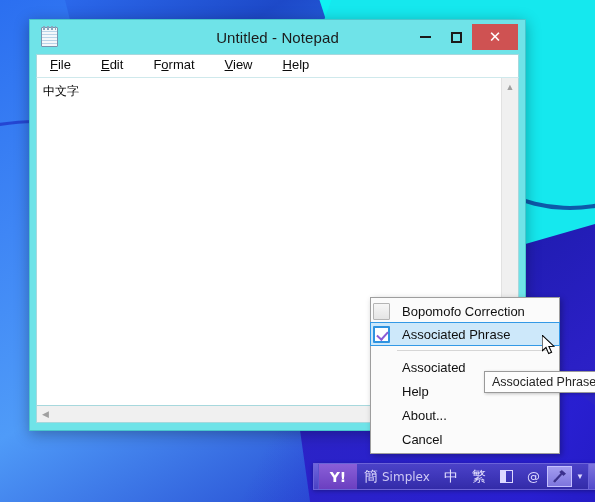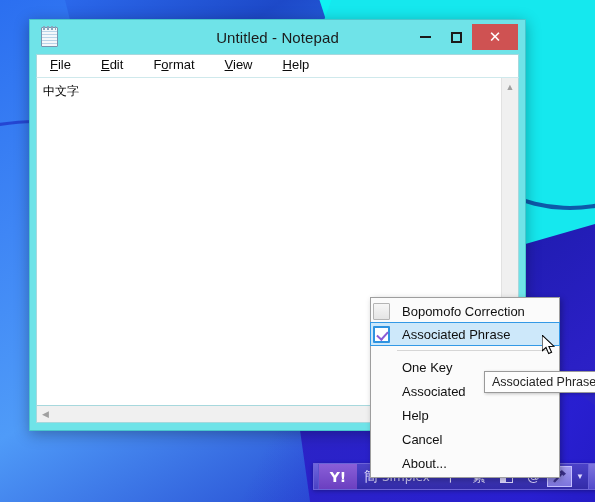--- a/index.html
+++ b/index.html
@@ -464,33 +464,30 @@
   <div class="ctx-item">
     <span class="cbox"></span>
     <span class="ctx-label">Bopomofo Correction</span>
   </div>
   <div class="ctx-item checked">
     <span class="cbox"></span>
     <span class="ctx-label">Associated Phrase</span>
   </div>
   <div class="ctx-sep"></div>
   <div class="ctx-item plain">
-    <span>One Key</span>
-  </div>
-  <div class="ctx-item plain">
     <span>Associated</span>
   </div>
   <div class="ctx-item plain">
     <span>Help</span>
   </div>
   <div class="ctx-item plain">
+    <span>About...</span>
+  </div>
+  <div class="ctx-item plain">
     <span>Cancel</span>
-  </div>
-  <div class="ctx-item plain">
-    <span>About...</span>
   </div>
 </div>
 
 <div id="tooltip">Associated Phrase</div>
 
 <div id="cursor">
   <svg width="16" height="22" viewBox="0 0 16 22">
     <polygon points="0,0 0,16 4,12.5 6.7,18.6 9.6,17.3 6.9,11.4 11.8,11.2" fill="#ffffff" stroke="#000000" stroke-width="1.1"></polygon>
   </svg>
 </div>

